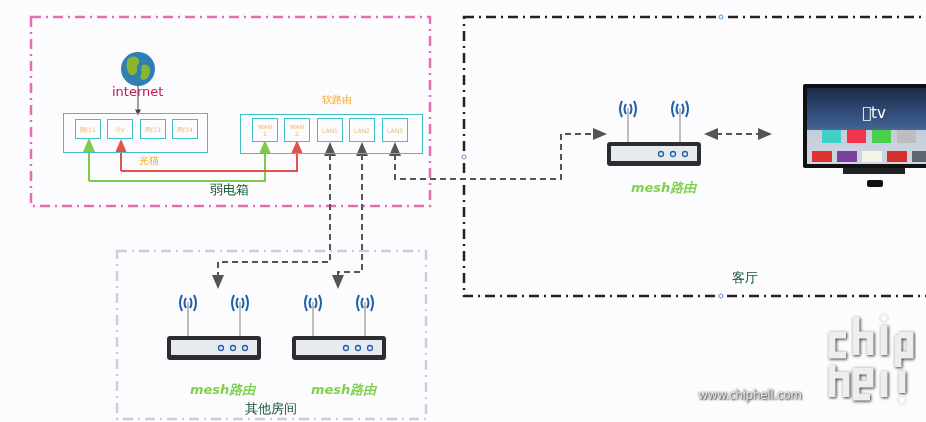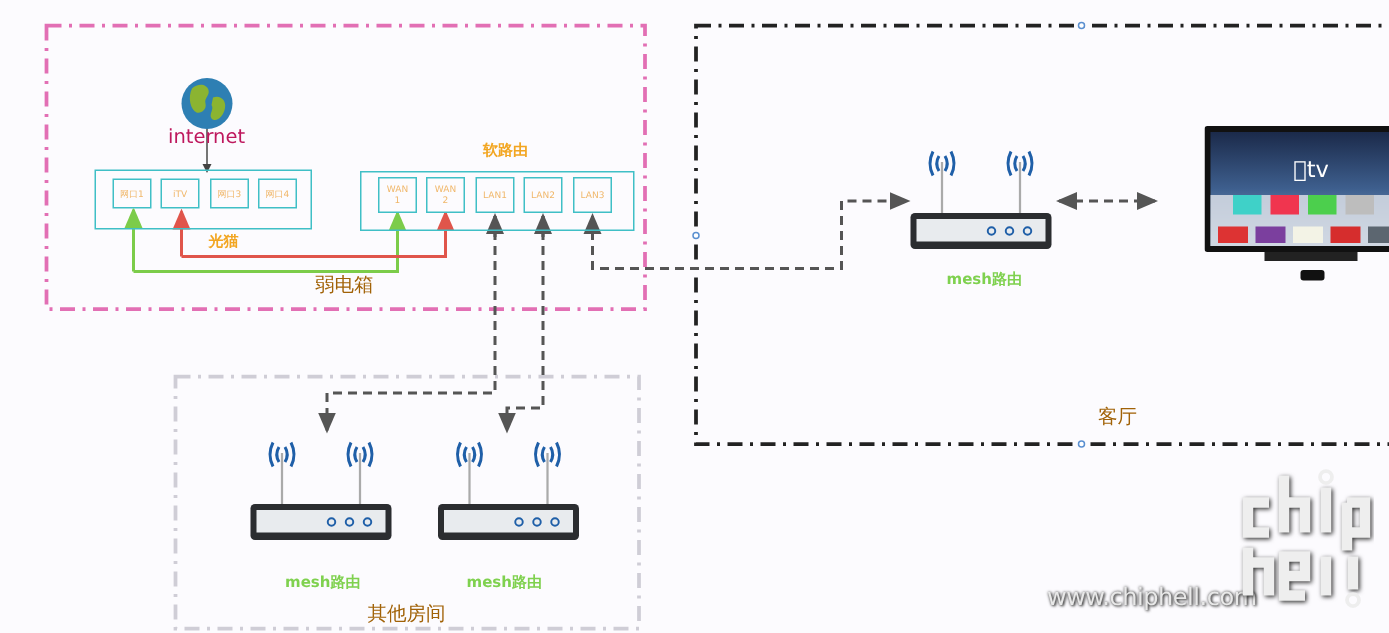--- a/index.html
+++ b/index.html
@@ -1,26 +1,26 @@
 <!DOCTYPE html>
 <html><head>
 <meta charset="utf-8">
 <style>
   html, body { margin: 0; padding: 0; }
   body { width: 926px; height: 422px; background: #fcfbfe; position: relative; overflow: hidden; font-family: "DejaVu Sans", sans-serif; }
   .abs { position: absolute; }
   svg.canvas { position: absolute; left: 0; top: 0; }
   .port { position: absolute; width: 26px; height: 20px; border: 1.5px solid #3fbfc6; box-sizing: border-box; display: flex; align-items: center; justify-content: center; color: #f0b76a; font-size: 6px; text-align: center; line-height: 7px; background: #fcfbfe; }
   .device-box { position: absolute; border: 1.5px solid #3fbfc6; box-sizing: border-box; }
-  .lbl-orange { position: absolute; color: #f2a622; font-weight: bold; font-size: 10px; }
-  .lbl-green { position: absolute; color: #7fd14f; font-weight: bold; font-size: 10px; }
-  .lbl-gray { position: absolute; color: #a16207; font-size: 13px; }
+  .lbl-orange { position: absolute; color: #f2a622; font-weight: normal; font-size: 10px; }
+  .lbl-green { position: absolute; color: #7fd14f; font-weight: bold; font-size: 13px; font-style: italic; }
+  .lbl-gray { position: absolute; color: #14532d; font-size: 13px; }
   .router { position: absolute; width: 96px; height: 80px; }
   .tv { position: absolute; left: 803px; top: 84px; width: 144px; height: 110px; }
-  .watermark-text { position: absolute; left: 698px; top: 388px; font-family: "DejaVu Sans", sans-serif; font-size: 16px; color: #e8e8e8; text-shadow: 0 0 2px #555, 1px 1px 2px #333; letter-spacing: -0.3px; }
+  .watermark-text { position: absolute; left: 698px; top: 388px; font-family: "DejaVu Sans", sans-serif; font-size: 12px; color: #e8e8e8; text-shadow: 0 0 2px #555, 1px 1px 2px #333; letter-spacing: -0.3px; }
 </style>
 </head>
 <body>
 
 <svg class="canvas" width="926" height="422">
   <defs>
     <marker id="arrGray" markerWidth="8" markerHeight="8" refX="6" refY="4" orient="auto">
         <path d="M0,1 L7,4 L0,7 z" fill="#555"></path>
       </marker>
     <marker id="arrGrayStart" markerWidth="8" markerHeight="8" refX="1" refY="4" orient="auto">

